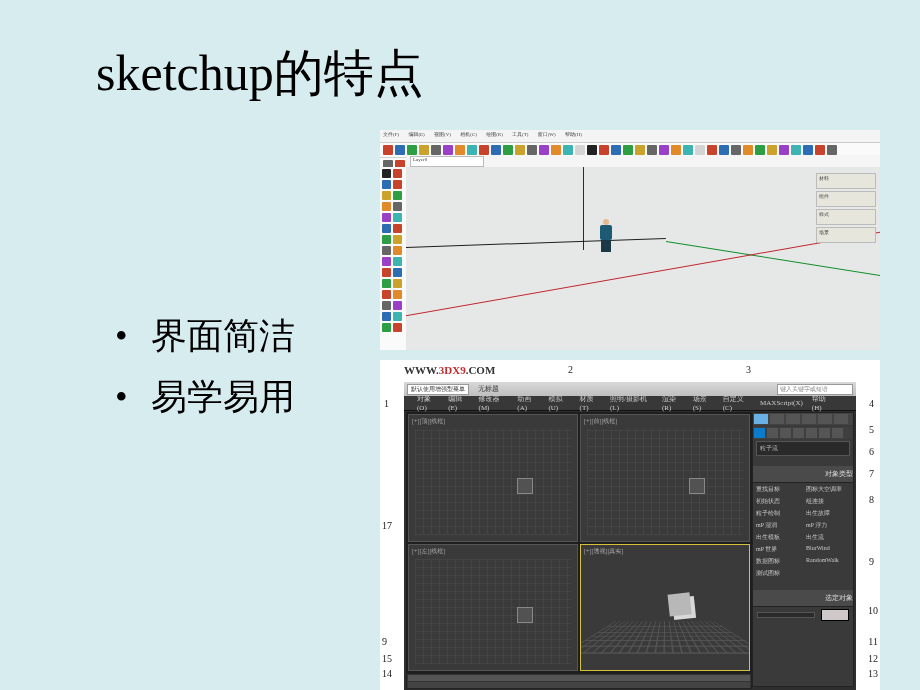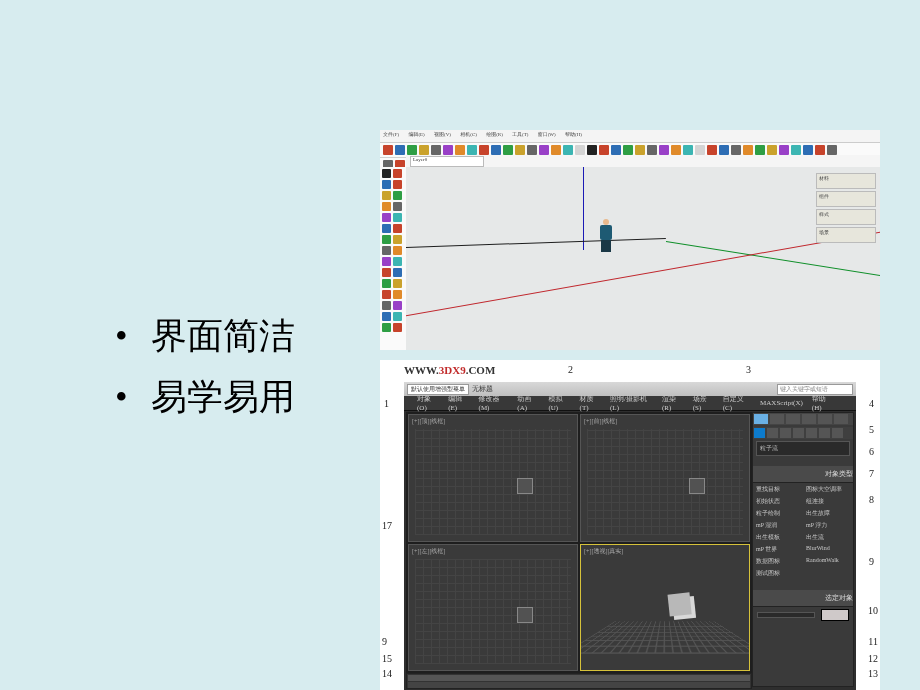--- a/index.html
+++ b/index.html
@@ -36,21 +36,21 @@
 .su .panels{position:absolute;right:4px;top:6px;width:60px}
 .su .panel{height:12px;background:#e7e6dc;border:1px solid #bbb;margin-bottom:2px;font-size:5px;color:#444;padding:1px 2px}
 
 
 .mx{position:absolute;left:380px;top:360px;width:500px;height:367px;background:#fff}
 .mx .watermark{position:absolute;left:24px;top:4px;font-size:11px;font-weight:bold}
 .mx .watermark .w{color:#333}.mx .watermark .r{color:#c12a2a}
 .mx .app{position:absolute;left:24px;top:22px;right:24px;bottom:24px;background:#2e2e2e;color:#bbb}
 .mx .titlebar{height:14px;background:linear-gradient(#d8d8d8,#bfbfbf);display:flex;align-items:center;font-size:7px;color:#333;padding:0 3px}
 .mx .titlebar .btn{background:#fff;border:1px solid #999;padding:0 3px;margin-right:3px;font-size:6px}
-.mx .titlebar .tname{}
+.mx .titlebar .tname{margin-left:6px}
 .mx .titlebar .search{margin-left:auto;background:#fff;border:1px solid #999;width:70px;height:9px;font-size:6px;padding:0 2px;color:#888}
 .mx .menubar{height:14px;background:#383838;border-bottom:1px solid #111;display:flex;align-items:center;padding:0 13px;font-size:7px}
 .mx .menubar span{margin-right:9px;color:#ccc}
 .mx .cmdpanel{position:absolute;right:2px;top:30px;width:100px;bottom:16px;background:#3a3a3a;border:1px solid #222}
 .mx .cmdpanel .tabs{display:flex;height:12px;background:#444}
 .mx .cmdpanel .tabs .t{width:14px;height:10px;margin:1px;background:#555}
 .mx .cmdpanel .tabs .t.a{background:#6ab0e4}
 .mx .rolloutT{background:#4a4a4a;text-align:right;font-size:7px;padding:3px 0;color:#d8d8d8;border-bottom:1px solid #222;margin-top:10px}
 .mx .cmdpanel .grid2{display:grid;grid-template-columns:1fr 1fr;padding:2px 3px;font-size:6px;gap:3px 6px}
 .mx .cmdpanel .grid2 span{color:#c8c8c8}
@@ -74,20 +74,21 @@
 .mx .status{position:absolute;left:2px;right:2px;bottom:0;height:13px;background:#c9c9c9;display:flex;align-items:center;font-size:6px;color:#333;padding:0 3px}
 .mx .status .sel{background:#d44;color:#fff;padding:1px 3px;margin-right:3px}
 .mx .status .fld{background:#fff;border:1px solid #888;padding:0px 3px;margin-right:3px}
 .mx .footerwm{position:absolute;right:6px;bottom:4px;font-size:11px;color:#e8d6b2;opacity:.6;font-style:italic}
 .mx .arrnum{position:absolute;font-size:10px;color:#222}
 </style>
 </head>
 <body>
 
 <div class="slide">
+  <div class="title">sketchup的特点</div>
   <ul class="bullets">
     <li>界面简洁</li>
     <li>易学易用</li>
   </ul>
 
   <div class="su">
     <div class="menubar">
       <span>文件(F)</span>
       <span>编辑(E)</span>
       <span>视图(V)</span>

